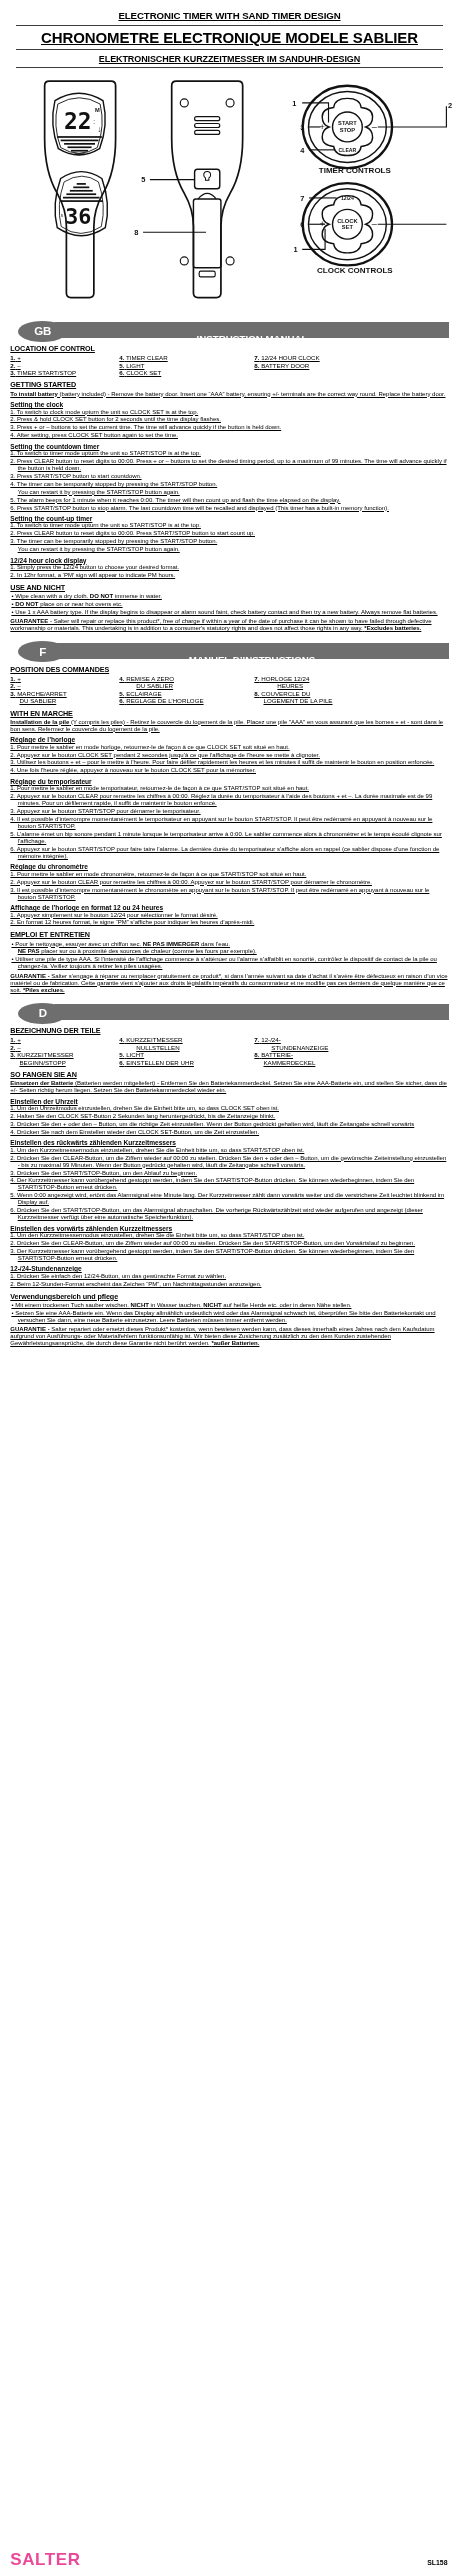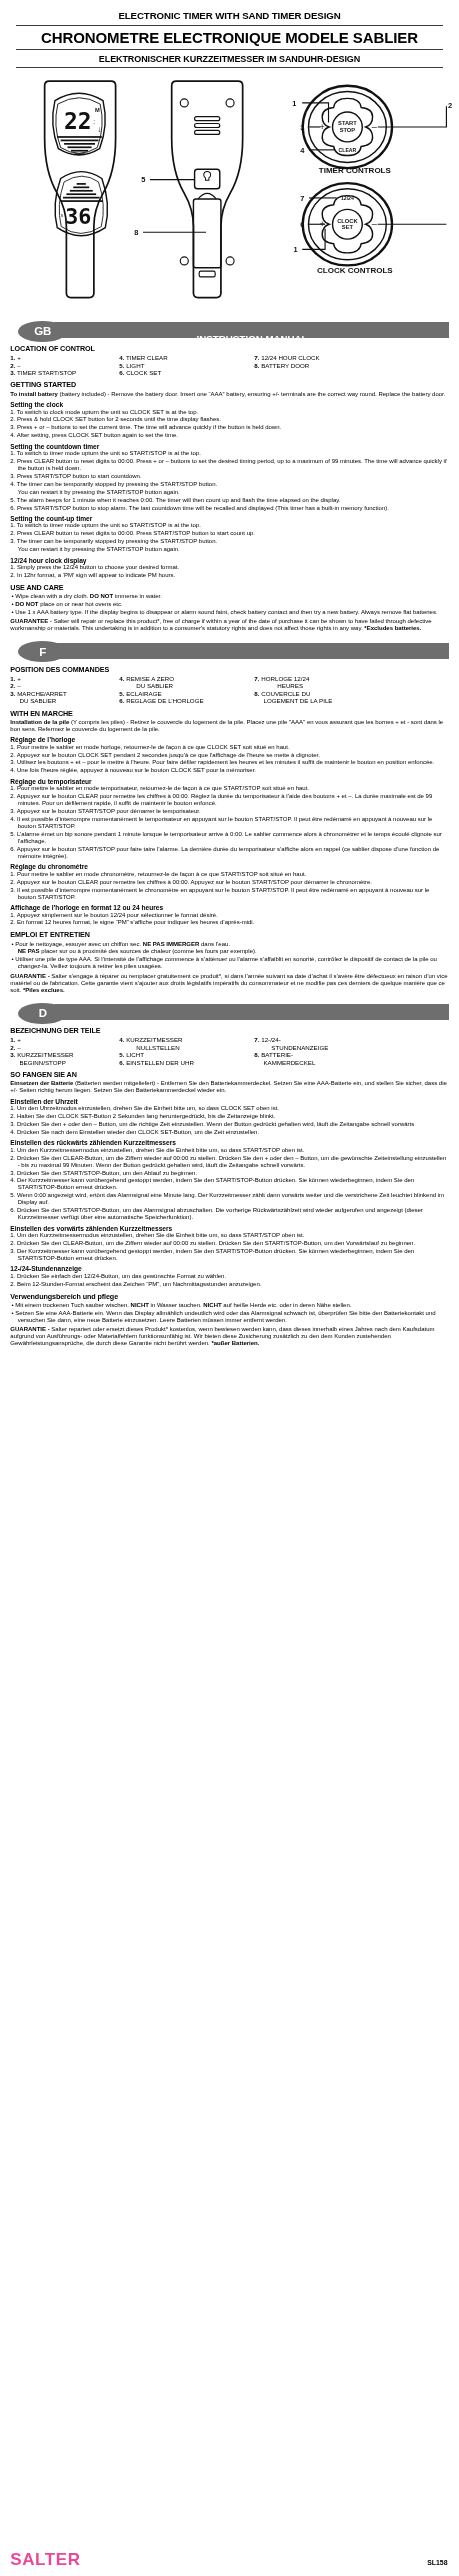--- a/index.html
+++ b/index.html
@@ -1,17 +1,17 @@
 <!DOCTYPE html>
 <html style="font-size:9.2px"><head>
 <meta charset="utf-8">
 <style>
   html,body{margin:0;padding:0;background:#fff;}
   body{width:459px;font-family:"Liberation Sans",sans-serif;color:#000;}
-  .page{width:459px;min-height:2576px;position:relative;padding:0;box-sizing:border-box;}
+  .page{width:459px;min-height:2576px;position:relative;padding:0;box-sizing:border-box;text-decoration:underline;}
 
   
   .titles{padding:6.9px 16px 0 16px;}
   .title-row{font-weight:bold;text-align:center;letter-spacing:-0.1px;}
   .t1{font-size:9.7px;padding:3.4px 0 3.4px;}
   .t2{font-size:15px;padding:3.4px 0 3.4px;}
   .t3{font-size:9px;padding:3.4px 0 3.4px;}
   .rule{border-top:1.1px solid #3c3c3c;height:0;margin:0 0 0 0;}
 
   
@@ -226,31 +226,32 @@
     <h3 class="sh3">Setting the count-up timer</h3>
     <p class="tx ind">1. To switch to timer mode upturn the unit so START/STOP is at the top.</p>
     <p class="tx ind">2. Press CLEAR button to reset digits to 00:00. Press START/STOP button to start count up.</p>
     <p class="tx ind">3. The timer can be temporarily stopped by pressing the START/STOP button.</p>
     <p class="tx ind2">You can restart it by pressing the START/STOP button again.</p>
 
     <h3 class="sh3">12/24 hour clock display</h3>
     <p class="tx ind">1. Simply press the 12/24 button to choose your desired format.</p>
     <p class="tx ind">2.  In 12hr format, a ‘PM’ sign will appear to indicate PM hours.</p>
 
-    <h2 class="sh">USE AND CARE</h2>
+    <h2 class="sh">USE AND NICHT</h2>
     <p class="tx bullet"><span>• Wipe clean with a dry cloth. </span><span class="b">DO NOT</span><span> immerse in water.</span></p>
     <p class="tx bullet"><span>•   </span><span class="b">DO NOT</span><span> place on or near hot ovens etc.</span></p>
     <p class="tx bullet">•   Use 1 x AAA battery type. If the display begins to disappear or alarm sound faint, check battery contact and then try a new battery. Always remove flat batteries.</p>
 
     <p class="tx" style="margin-top:2.3px"><span class="b">GUARANTEE -</span><span> Salter will repair or replace this product*, free of charge if within a year of the date of purchase it can be shown to have failed through defective workmanship or materials. This undertaking is in addition to a consumer's statutory rights and does not affect those rights in any way.</span> <span class="b">*Excludes batteries.</span></p>
   </div>
 
   <div class="banner" style="margin-top:9.2px">
     <div class="banner-bar"></div>
     <div class="banner-oval">F</div>
+    <div class="banner-title">MANUEL D’INSTRUCTIONS</div>
   </div>
 
   <div class="sec">
     <h2 class="sh">POSITION DES COMMANDES</h2>
     <div class="cols">
       <div class="col c1">
         <div><span class="b">1.</span> <span>+</span></div>
         <div><span class="b">2.</span> <span>–</span></div>
         <div><span class="b">3.</span> <span>MARCHE/ARRET</span><span class="sub">DU SABLIER</span></div>
       </div>

